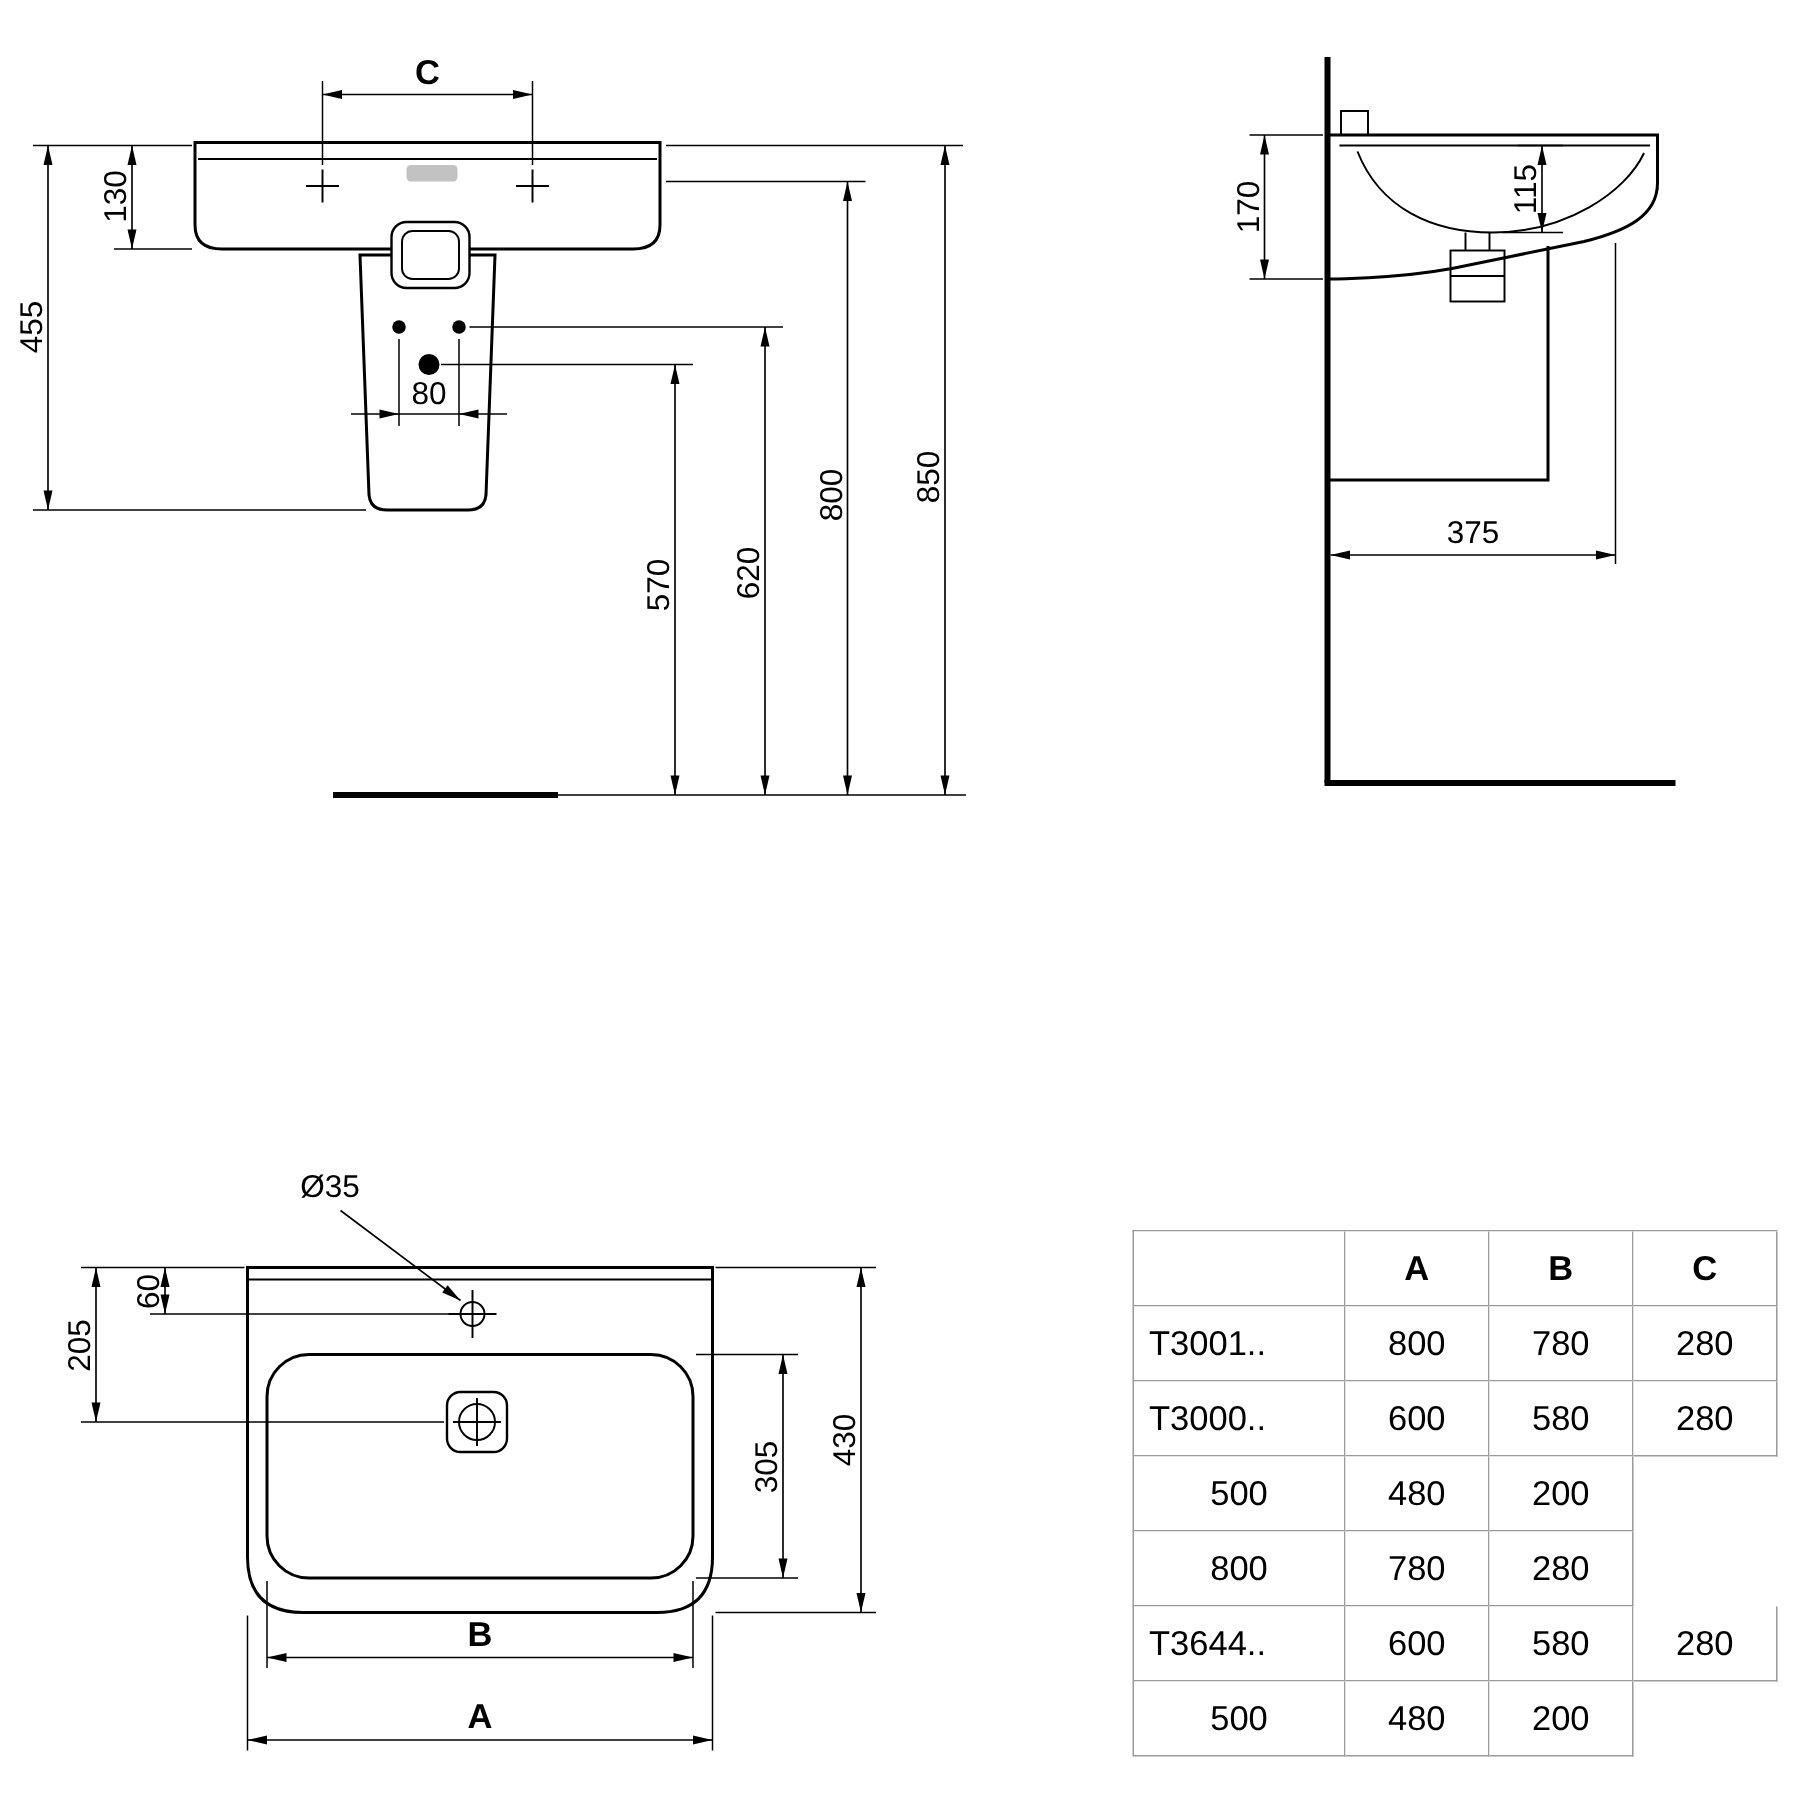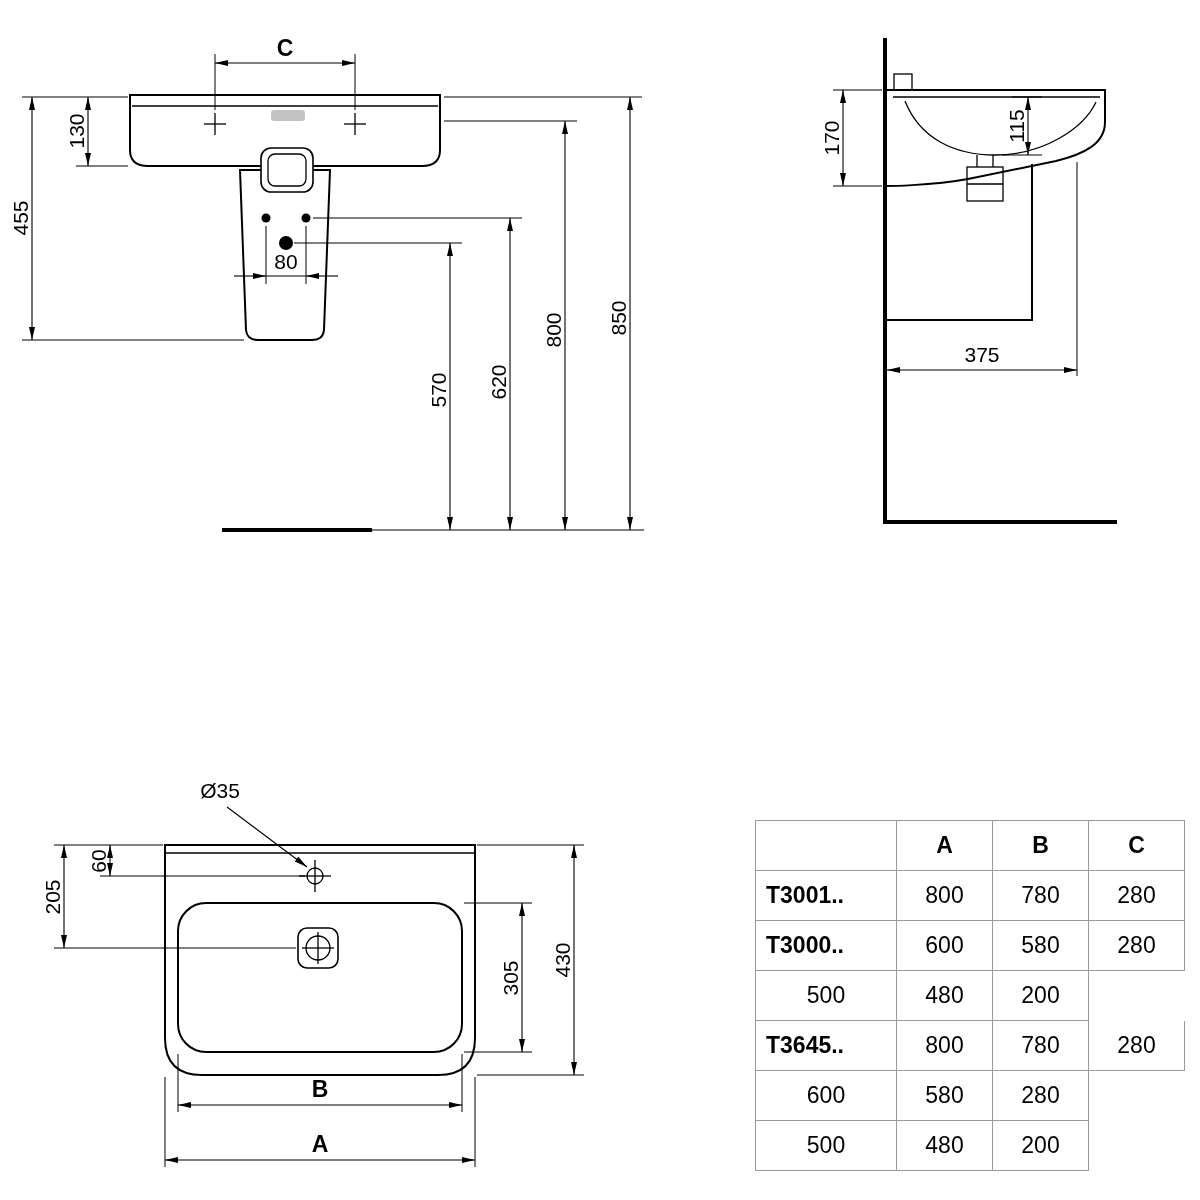--- a/index.html
+++ b/index.html
@@ -11,21 +11,21 @@
   svg text.b{font-weight:bold;font-size:23px}
   .ln{stroke:#000;stroke-width:2;fill:none}
   .lnf{stroke:#000;stroke-width:2;fill:#fff}
   .thin{stroke:#000;stroke-width:1.3;fill:none}
   .dim{stroke:#000;stroke-width:1.1;fill:none}
   .ext{stroke:#000;stroke-width:1;fill:none}
   .thick{stroke:#000;stroke-width:4;fill:none}
   .tbl{position:absolute;left:755px;top:820px;width:430px;border-top:1px solid #9a9a9a;border-left:1px solid #9a9a9a;background:#fff}
   .tr{display:grid;grid-template-columns:141px 96px 96px 96px;height:50px}
   .td{border-right:1px solid #9a9a9a;border-bottom:1px solid #9a9a9a;display:flex;align-items:center;justify-content:center;font-size:23px;color:#000;background:#fff}
-  .td.model{justify-content:flex-start;padding-left:10px;font-weight:bold}
+  .td.model{justify-content:flex-start;padding-left:10px;font-weight:normal}
   .td.head{font-weight:bold}
 </style>
 </head>
 <body>
 
 <div class="sheet">
 
   <svg width="0" height="0" style="position:absolute" aria-hidden="true">
     <defs>
       <marker id="arr" viewBox="0 0 14 8" refX="13.5" refY="4" markerWidth="14" markerHeight="8" orient="auto-start-reverse" markerUnits="userSpaceOnUse">
@@ -244,26 +244,26 @@
       <div class="td">600</div>
       <div class="td">580</div>
       <div class="td">280</div>
     </div>
     <div class="tr">
       <div class="td">500</div>
       <div class="td">480</div>
       <div class="td">200</div>
     </div>
     <div class="tr">
-      <div class="td model">T3645..</div>
       <div class="td">800</div>
       <div class="td">780</div>
       <div class="td">280</div>
     </div>
     <div class="tr">
+      <div class="td model">T3644..</div>
       <div class="td">600</div>
       <div class="td">580</div>
       <div class="td">280</div>
     </div>
     <div class="tr">
       <div class="td">500</div>
       <div class="td">480</div>
       <div class="td">200</div>
     </div>
   </div>

